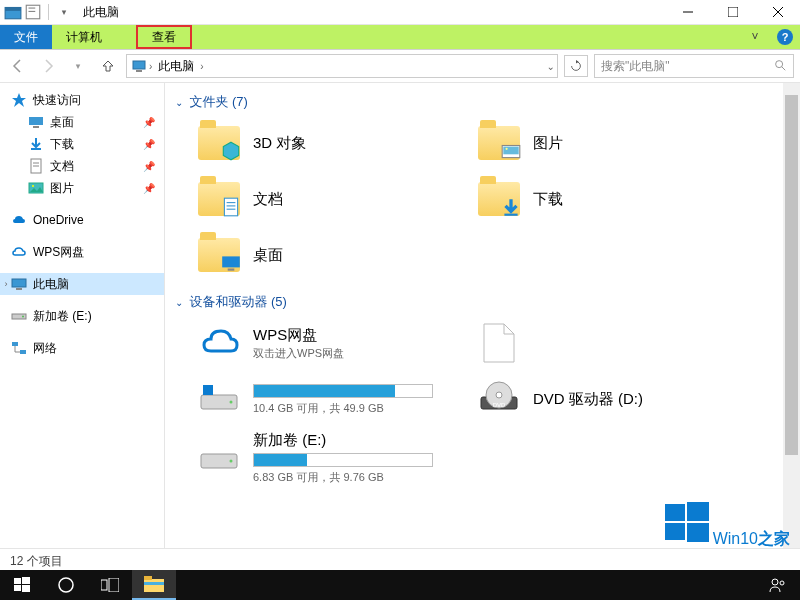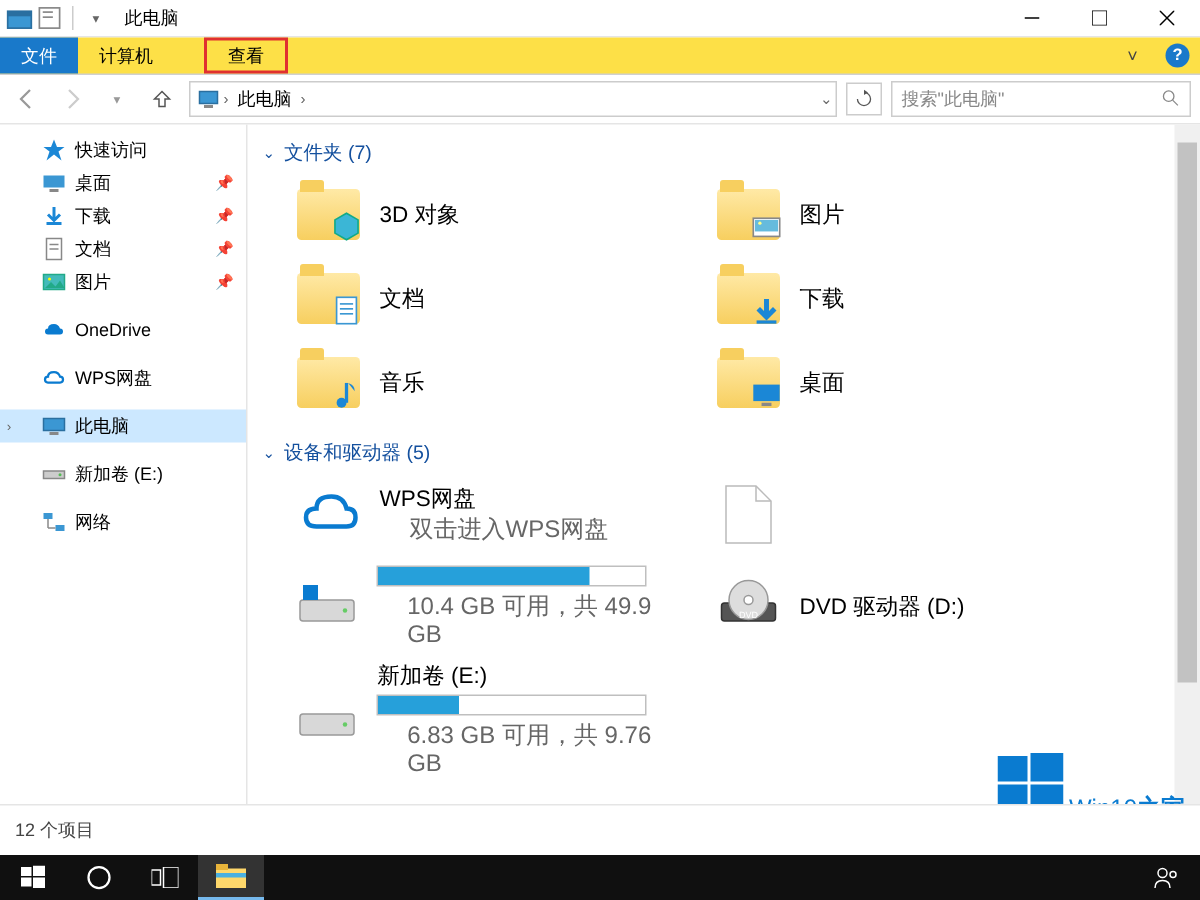--- a/index.html
+++ b/index.html
@@ -9,21 +9,21 @@
 .titlebar { height: 25px; display: flex; align-items: center; background: #fff; border-bottom: 1px solid #e5e5e5; }
 .titlebar .qat { display: flex; align-items: center; gap: 2px; padding: 0 4px; }
 .titlebar .qat .icon { width: 18px; height: 18px; display: flex; align-items: center; justify-content: center; }
 .titlebar .sep { width: 1px; height: 16px; background: #ccc; margin: 0 4px; }
 .titlebar .title { flex: 1; padding-left: 6px; font-size: 12px; }
 .winbtns { display: flex; }
 .winbtn { width: 45px; height: 25px; display: flex; align-items: center; justify-content: center; }
 .winbtn svg { width: 10px; height: 10px; }
 
 
-.ribbon { height: 25px; display: flex; align-items: stretch; border-bottom: 1px solid #d0d0d0; background: #fde047; position: relative; }
+.ribbon { height: 25px; display: flex; align-items: stretch; border-bottom: 1px solid #d0d0d0; background: #bef264; position: relative; }
 .ribbon .tab { padding: 0 14px; display: flex; align-items: center; font-size: 12px; cursor: default; }
 .ribbon .tab.file { background: #1979ca; color: #fff; }
 .ribbon .tab.highlight { border: 2px solid #e03030; margin-left: 20px; }
 .ribbon .spacer { flex: 1; }
 .ribbon .caret { width: 30px; display: flex; align-items: center; justify-content: center; color: #444; }
 .ribbon .help { width: 30px; display: flex; align-items: center; justify-content: center; }
 .help-icon { width: 16px; height: 16px; background: #1979ca; color: #fff; border-radius: 50%; display: flex; align-items: center; justify-content: center; font-size: 11px; font-weight: bold; }
 
 
 .addrrow { height: 33px; display: flex; align-items: center; gap: 6px; padding: 0 6px; border-bottom: 1px solid #e5e5e5; }
@@ -34,48 +34,48 @@
 .addrbox .crumb { padding: 0 6px; font-size: 12px; }
 .addrbox .chev { color: #666; font-size: 10px; }
 .addrbox .spacer { flex: 1; }
 .refresh { width: 24px; height: 22px; display: flex; align-items: center; justify-content: center; border: 1px solid #ccc; }
 .searchbox { width: 200px; height: 24px; border: 1px solid #ccc; display: flex; align-items: center; padding: 0 6px; color: #888; }
 .searchbox .sicon { margin-left: auto; }
 
 
 .main { display: flex; height: 487px; position: relative; }
 .sidebar { width: 165px; border-right: 1px solid #e5e5e5; padding: 6px 0; overflow: hidden; }
-.navitem { display: flex; align-items: center; height: 22px; padding-left: 28px; gap: 6px; font-size: 12px; position: relative; }
+.navitem { display: flex; align-items: center; height: 22px; padding-left: 11px; gap: 6px; font-size: 12px; position: relative; }
 .navitem.sub { padding-left: 28px; }
 .navitem.selected { background: #cce8ff; }
 .navitem .exp { position: absolute; left: 0; width: 12px; text-align: center; color: #666; font-size: 9px; }
 .navitem .pin { margin-left: auto; margin-right: 8px; color: #888; font-size: 10px; }
 .navgroup-gap { height: 10px; }
 .nicon { width: 16px; height: 16px; display: inline-flex; align-items: center; justify-content: center; }
 
 
 .content { flex: 1; overflow: auto; padding: 6px 10px; position: relative; }
 .grouphdr { display: flex; align-items: center; gap: 6px; color: #14509e; font-size: 13px; margin: 4px 0 8px 0; }
 .grouphdr .chev { font-size: 10px; }
 .items { display: flex; flex-wrap: wrap; gap: 8px 20px; padding-left: 20px; margin-bottom: 14px; }
 .item { width: 260px; display: flex; align-items: center; gap: 10px; }
 .ficon { width: 48px; height: 48px; display: flex; align-items: center; justify-content: center; position: relative; }
 .folder { width: 42px; height: 34px; background: linear-gradient(#ffe9a6, #f7cf5f); border-radius: 3px; position: relative; }
 .folder::before { content: ""; position: absolute; top: -6px; left: 2px; width: 16px; height: 8px; background: #f7cf5f; border-radius: 2px 2px 0 0; }
 .folder .overlay { position: absolute; right: -2px; bottom: -2px; width: 22px; height: 22px; display: flex; align-items: center; justify-content: center; }
 .itemtext { display: flex; flex-direction: column; gap: 1px; }
 .itemtext .name { font-size: 15px; }
-.itemtext .sub { font-size: 16px; color: #666; margin-left: 20px; }
+.itemtext .sub { font-size: 11px; color: #666; }
 .drive { display: flex; align-items: center; gap: 10px; width: 260px; }
 .dicon { width: 48px; height: 48px; display: flex; align-items: center; justify-content: center; }
 .progressbar { width: 180px; height: 14px; border: 1px solid #bfbfbf; background: #fff; margin: 2px 0; }
 .progressbar .fill { height: 100%; background: #26a0da; }
 
 
-.statusbar { position: absolute; left: 0; bottom: 30px; height: 34px; width: 800px; border-top: 1px solid #e5e5e5; display: flex; align-items: center; padding: 0 10px; font-size: 12px; color: #444; background: #fff; }
+.statusbar { position: absolute; left: 0; bottom: 30px; height: 22px; width: 800px; border-top: 1px solid #e5e5e5; display: flex; align-items: flex-end; padding: 0 10px; font-size: 12px; color: #444; background: #fff; }
 
 
 .taskbar { position: absolute; bottom: 0; left: 0; width: 800px; height: 30px; background: #101010; display: flex; align-items: center; }
 .tb-item { width: 44px; height: 30px; display: flex; align-items: center; justify-content: center; }
 .tb-item.active { background: #333; border-bottom: 2px solid #76b9ed; }
 
 
 .watermark { position: absolute; right: 10px; bottom: 36px; text-align: right; }
 .watermark .logo { display: inline-block; }
 .watermark .logo svg { width: 44px; height: 44px; }
@@ -356,36 +356,20 @@
           </div>
         <div class="itemtext">
             <span class="name">下载</span>
           </div>
       </div>
       <div class="item">
         <div class="ficon">
             <div class="folder">
               <div class="overlay">
                 <svg viewBox="0 0 20 20">
-                  <circle cx="7" cy="15" r="3" fill="#1b87d6"></circle>
-                  <rect x="9" y="3" width="2" height="12" fill="#1b87d6"></rect>
-                  <path d="M11 3 Q15 4 15 8" fill="#1b87d6"></path>
-                </svg>
-              </div>
-            </div>
-          </div>
-        <div class="itemtext">
-            <span class="name">音乐</span>
-          </div>
-      </div>
-      <div class="item">
-        <div class="ficon">
-            <div class="folder">
-              <div class="overlay">
-                <svg viewBox="0 0 20 20">
                   <rect x="2" y="4" width="16" height="10" fill="#1b87d6"></rect>
                   <rect x="7" y="15" width="6" height="2" fill="#888"></rect>
                 </svg>
               </div>
             </div>
           </div>
         <div class="itemtext">
             <span class="name">桌面</span>
           </div>
       </div>

